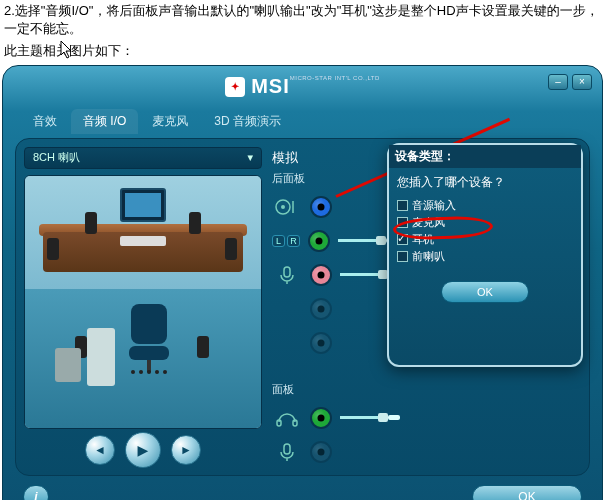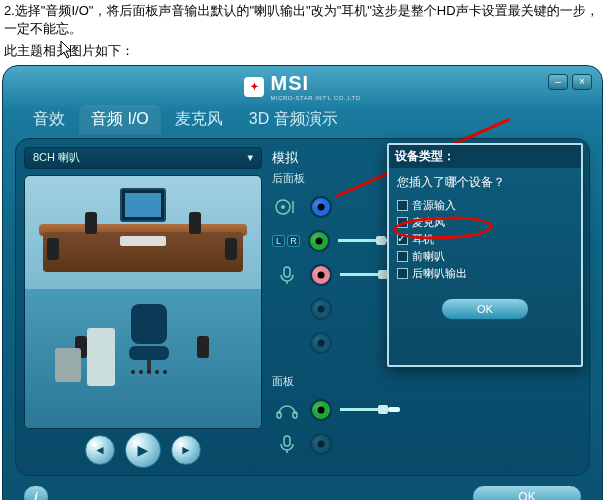--- a/index.html
+++ b/index.html
@@ -13,35 +13,35 @@
   }
   .titlebar {
     height: 42px; display: flex; align-items: center; justify-content: center;
     color: #fff; position: relative;
   }
   .brand { display: flex; align-items: center; gap: 6px; }
   .brand-logo {
     width: 20px; height: 20px; background:#fff; border-radius:4px;
     display:flex; align-items:center; justify-content:center; color:#d00; font-size:10px; font-weight:bold;
   }
-  .brand-text { display:flex; flex-direction:column; align-items:flex-start; }
+  .brand-text { display:flex; flex-direction:row; align-items:flex-start; }
   .brand-name { font-size: 20px; font-weight: bold; letter-spacing: 1px; color:#fff; }
   .brand-sub { font-size: 6px; color:#cde; letter-spacing:0.5px; }
   .win-controls { position:absolute; right:10px; top:8px; display:flex; gap:4px; }
   .win-btn {
     width: 20px; height: 16px; border-radius: 3px;
     background: linear-gradient(180deg,#6bc,#2a7a96);
     border:1px solid #0a4a64; color:#fff; font-size:10px;
     display:flex; align-items:center; justify-content:center; cursor:pointer;
   }
   .tabs {
     display:flex; gap:2px; padding: 0 18px; height: 26px; align-items:flex-end;
   }
   .tab {
-    padding: 4px 12px; color:#cfeaf2; font-size:16px; cursor:pointer;
+    padding: 4px 12px; color:#cfeaf2; font-size:12px; cursor:pointer;
     border-top-left-radius:6px; border-top-right-radius:6px;
   }
   .tab.active { background: rgba(255,255,255,0.08); color:#fff; }
   .main-area {
     position:absolute; left:12px; right:12px; top:72px; bottom:44px;
     background: linear-gradient(180deg,#0c5a7a,#084a68);
     border:1px solid #053a54; border-radius:14px; padding:8px;
     display:flex; gap:8px;
   }
   .left-panel { width: 238px; display:flex; flex-direction:column; }
@@ -102,21 +102,21 @@
     background:#cee; border-radius:2px;}
   .plug::after{ content:""; position:absolute; right:-14px; top:-1px; width:12px; height:5px;
     background:#dff; border-radius:2px;}
   .lr-badge{ width:28px; height:20px; display:flex; gap:2px;}
   .lr-badge span{ flex:1; background:#0a4662; border:1px solid #2a90b0; border-radius:3px;
     color:#9fe; font-size:9px; display:flex; align-items:center; justify-content:center;}
 
   .dialog {
     position:absolute; right:-2px; top:-4px; width:196px; height:224px;
     background: linear-gradient(180deg,#0e5c7c,#0a4a66);
-    border:2px solid #b8dce8; border-radius:2px; box-shadow: 0 4px 16px rgba(0,0,0,.5);
+    border:2px solid #b8dce8; border-radius:12px; box-shadow: 0 4px 16px rgba(0,0,0,.5);
     z-index:10;
     margin-left:20px;
   }
   .dialog-title{ background:#0a3e58; color:#fff; padding:3px 6px; font-size:12px; font-weight:bold;}
   .dialog-q{ color:#fff; padding:6px 8px 4px; font-size:12px;}
   .dialog-list{ padding:2px 8px 6px; }
   .dialog-item{ display:flex; align-items:center; gap:4px; color:#fff; font-size:11px; height:17px;}
   .cb{ width:11px; height:11px; border:1px solid #9cc; background:#0a3a52; display:inline-block; position:relative;}
   .cb.checked::after{ content:"✓"; position:absolute; left:-1px; top:-3px; color:#fff; font-size:11px;}
   .ok-btn{
@@ -250,21 +250,21 @@
       </div>
       <div class="jack-row">
           <span class="dev-icon"></span>
           <span class="jack ghost"></span>
         </div>
       <div class="jack-row">
           <span class="dev-icon"></span>
           <span class="jack ghost"></span>
         </div>
 
-      <div class="sec-sub" style="margin-top:16px">面板</div>
+      <div class="sec-sub" style="margin-top:24px">面板</div>
       <div class="jack-row">
         <span class="dev-icon">
           <svg width="24" height="20">
               <path d="M4 14 A8 8 0 0 1 20 14" fill="none" stroke="#7cb" stroke-width="1.5"></path>
               <rect x="2" y="12" width="4" height="6" rx="2" fill="none" stroke="#7cb" stroke-width="1.5"></rect>
               <rect x="18" y="12" width="4" height="6" rx="2" fill="none" stroke="#7cb" stroke-width="1.5"></rect>
             </svg>
         </span>
         <span class="jack green"></span>
         <span class="plug"></span>
@@ -294,24 +294,20 @@
               <span>麦克风</span>
             </div>
           <div class="dialog-item">
               <span class="cb checked"></span>
               <span>耳机</span>
             </div>
           <div class="dialog-item">
               <span class="cb"></span>
               <span>前喇叭</span>
             </div>
-          <div class="dialog-item">
-              <span class="cb"></span>
-              <span>后喇叭输出</span>
-            </div>
         </div>
         <div class="ok-btn">OK</div>
         <div class="red-circle"></div>
       </div>
     </div>
   </div>
 
   <div class="bottom-bar">
     <div class="info-btn">i</div>
     <div class="ok-main">OK</div>

